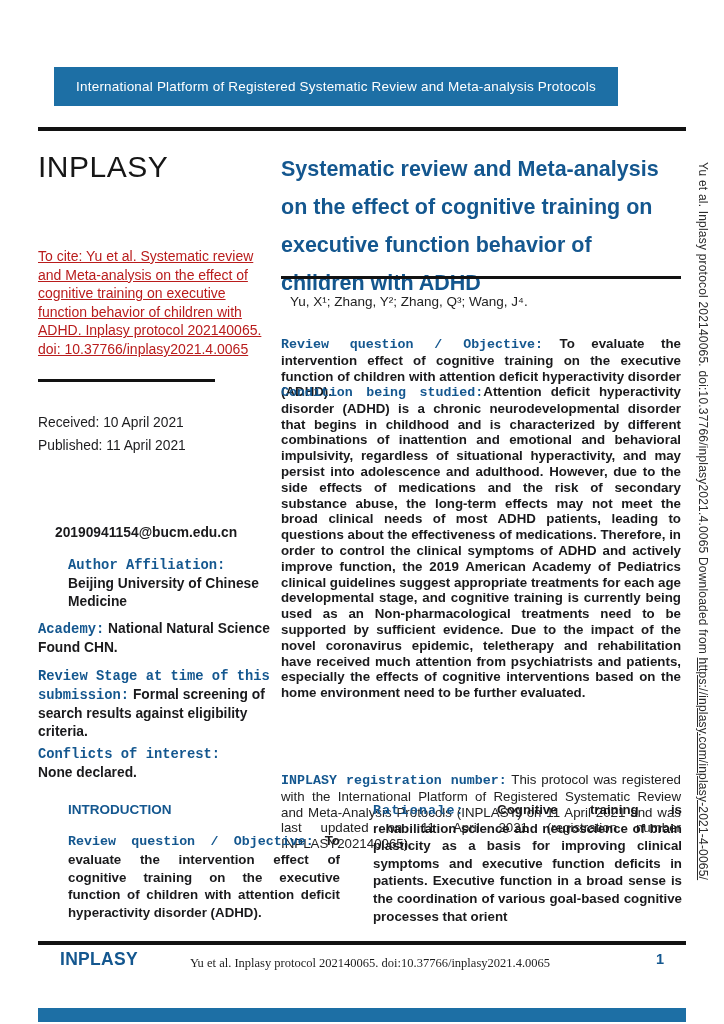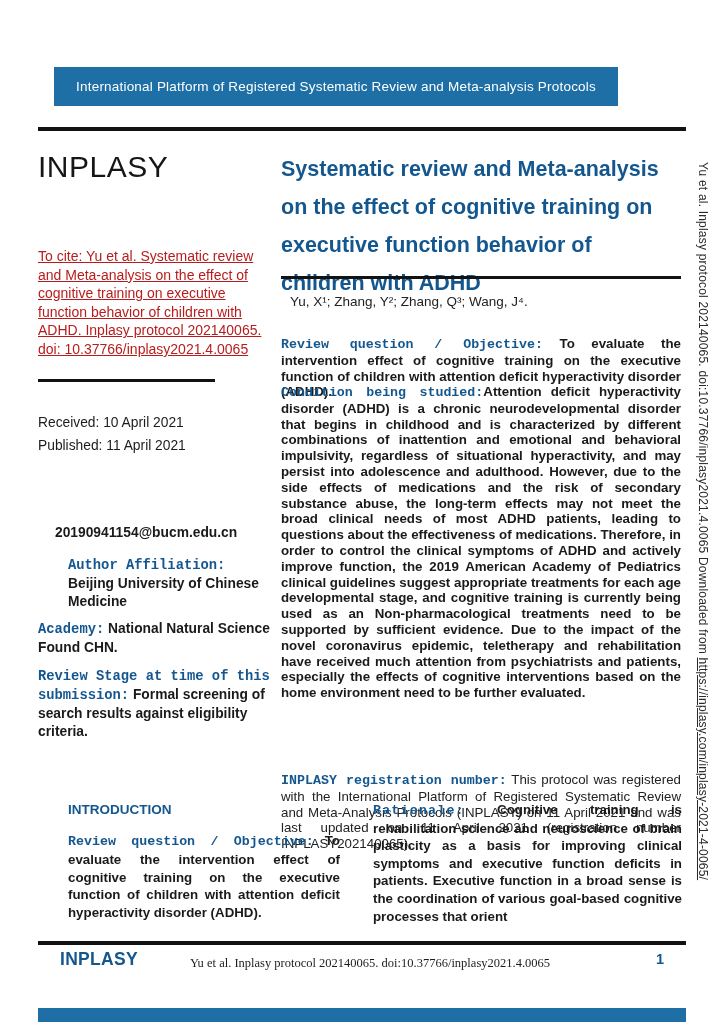--- a/index.html
+++ b/index.html
@@ -92,20 +92,21 @@
 
 
   <p class="abs info email val-bold">20190941154@bucm.edu.cn</p>
 
   <p class="abs info affil"><span class="lbl">Author Affiliation:</span><br><span class="val-bold">Beijing University of Chinese Medicine</span></p>
 
   <p class="abs info support"><span class="lbl">Academy:</span> <span class="val-bold">National Natural Science Found CHN.</span></p>
 
   <p class="abs info revstage"><span class="lbl">Review Stage at time of this submission:</span> <span class="val-bold">Formal screening of search results against eligibility criteria.</span></p>
 
+  <p class="abs info conflicts"><span class="lbl">Conflicts of interest:</span><br><span class="val-bold">None declared.</span></p>
 
   <h1 class="abs title">Systematic review and Meta-analysis on the effect of cognitive training on executive function behavior of children with ADHD</h1>
 
   <div class="abs rule rule-title"></div>
 
   <p class="abs authors">Yu, X¹; Zhang, Y²; Zhang, Q³; Wang, J⁴.</p>
 
   <p class="abs body-para para-objective"><span class="lbl">Review question / Objective:</span> <span>To evaluate the intervention effect of cognitive training on the executive function of children with attention deficit hyperactivity disorder (ADHD).</span></p>
 
   <p class="abs body-para para-condition"><span class="lbl">Condition being studied:</span><span>Attention deficit hyperactivity disorder (ADHD) is a chronic neurodevelopmental disorder that begins in childhood and is characterized by different combinations of inattention and emotional and behavioral impulsivity, regardless of situational hyperactivity, and may persist into adolescence and adulthood. However, due to the side effects of medications and the risk of secondary substance abuse, the long-term effects may not meet the broad clinical needs of most ADHD patients, leading to questions about the effectiveness of medications. Therefore, in order to control the clinical symptoms of ADHD and actively improve function, the 2019 American Academy of Pediatrics clinical guidelines suggest appropriate treatments for each age developmental stage, and cognitive training is currently being used as an Non-pharmacological treatments need to be supported by sufficient evidence. Due to the impact of the novel coronavirus epidemic, teletherapy and rehabilitation have received much attention from psychiatrists and patients, especially the effects of cognitive interventions based on the home environment need to be further evaluated.</span></p>

